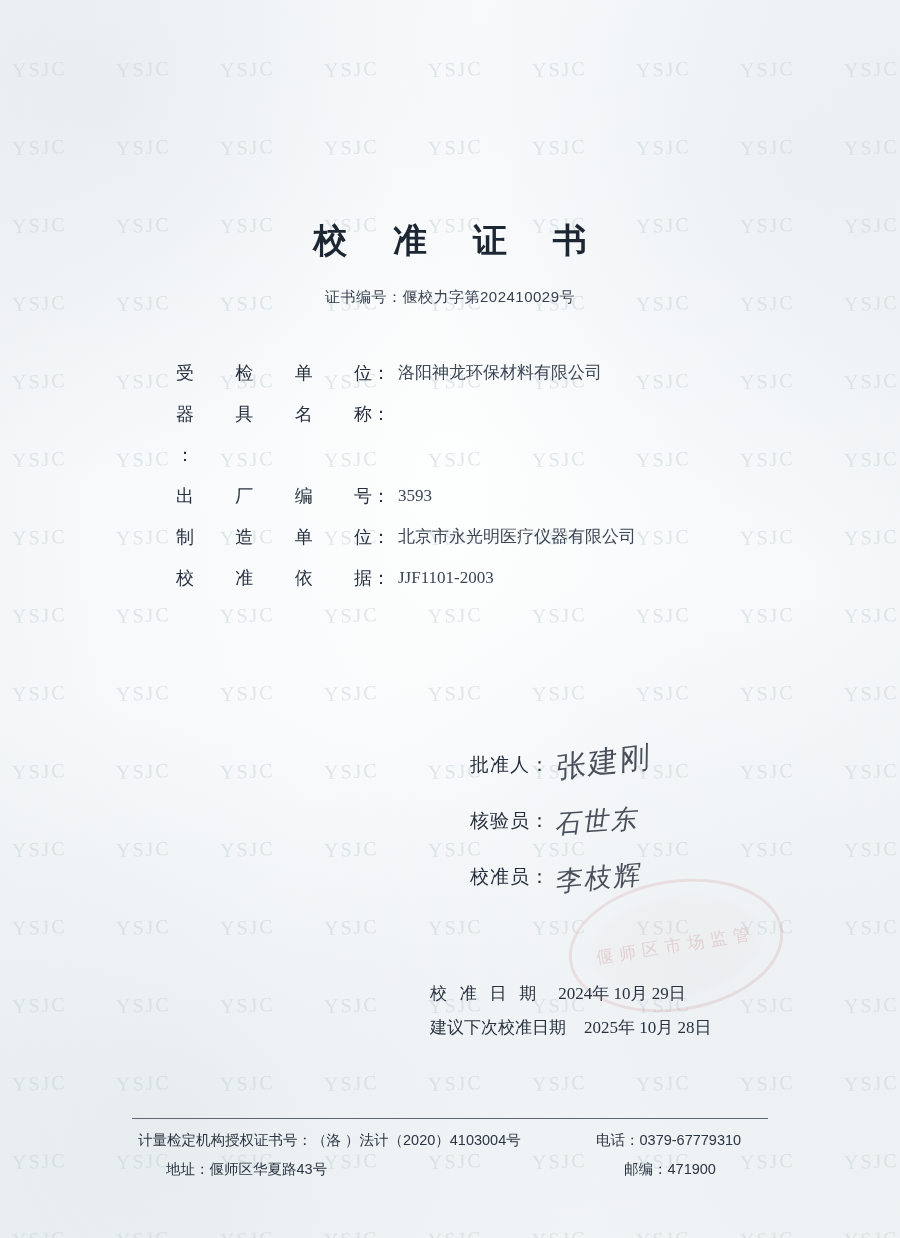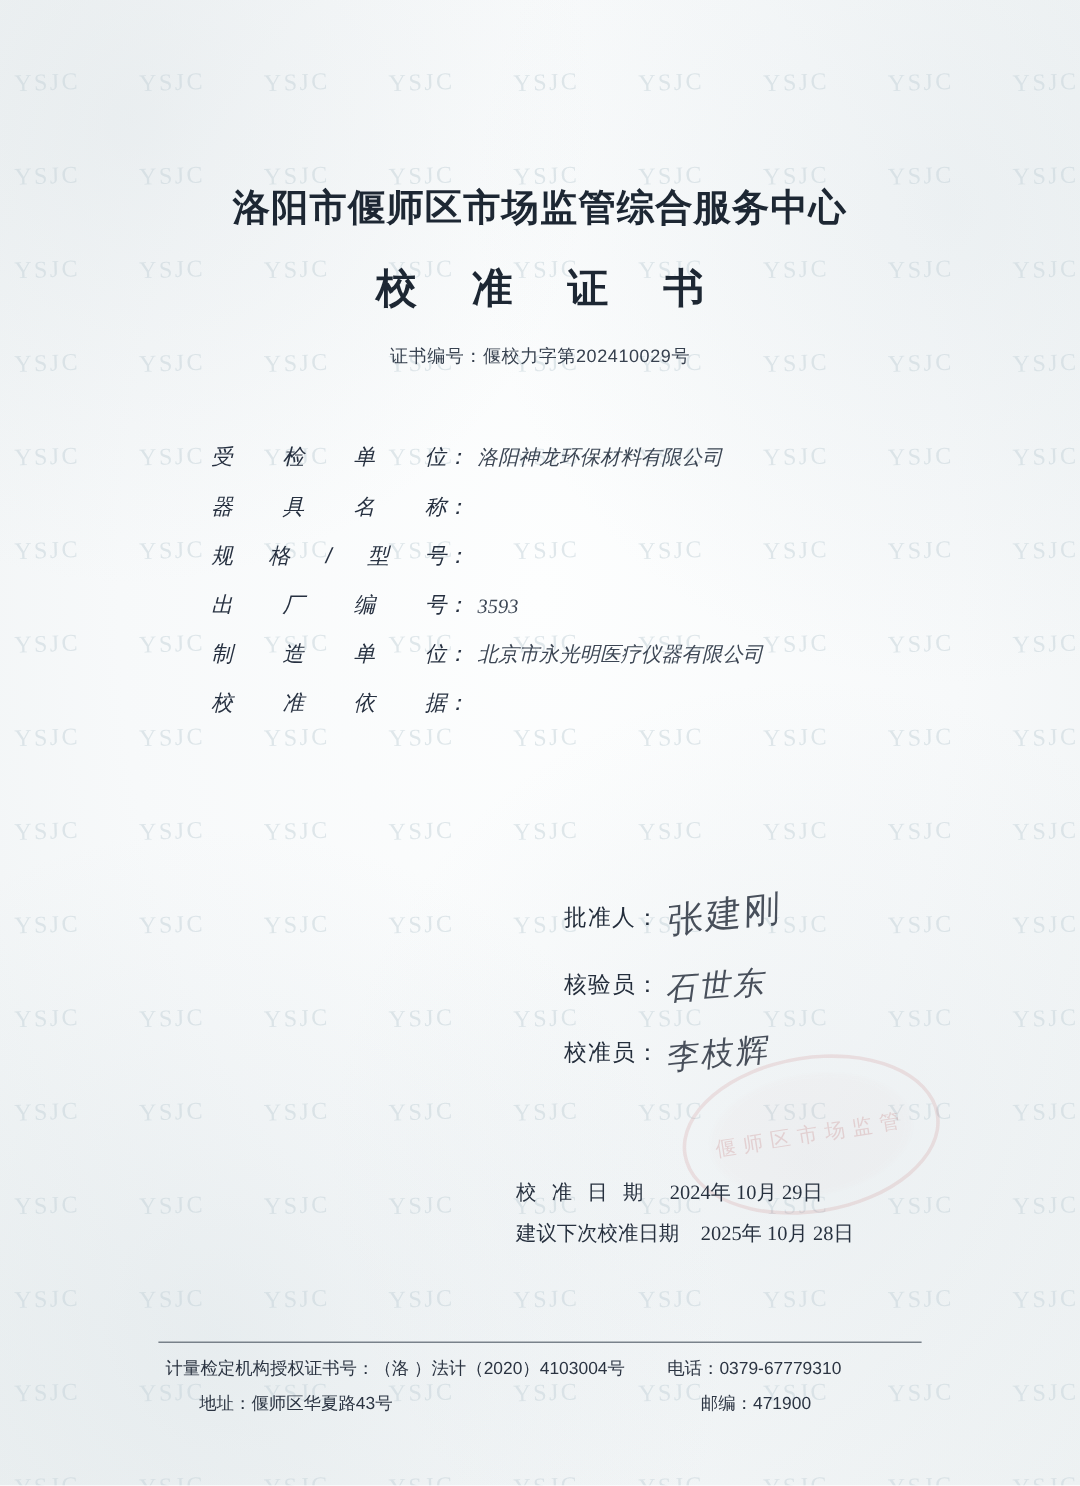--- a/index.html
+++ b/index.html
@@ -96,23 +96,22 @@
 
   
   .fields {
     position: absolute;
     top: 352px;
     left: 176px;
     width: 640px;
   }
   .field-row {
     display: flex;
-    align-items: flex-end;
+    align-items: center;
     height: 41px;
-    font-style: italic;
   }
   .field-label {
     width: 196px;
     font-size: 18px;
     color: #263040;
     display: flex;
     justify-content: space-between;
     letter-spacing: 0;
   }
   .field-label .lbl-txt {
@@ -242,21 +241,21 @@
     font-size: 14.5px;
     color: #2b3442;
   }
   .footer-row {
     display: flex;
     height: 29px;
     align-items: center;
   }
   .footer-left { width: 418px; text-align: left; padding-left: 6px; }
   .footer-left.indent { padding-left: 34px; }
-  .footer-right { flex: 1; text-align: left; }
+  .footer-right { flex: 1; text-align: left; margin-left: 40px; }
 </style>
 </head>
 <body>
 
 <div id="page">
   <div id="watermark">
       <span class="wm" style="left: 12px; top: -20px;">YSJC</span>
       <span class="wm" style="left: 116px; top: -20px;">YSJC</span>
       <span class="wm" style="left: 220px; top: -20px;">YSJC</span>
       <span class="wm" style="left: 324px; top: -20px;">YSJC</span>
@@ -407,42 +406,38 @@
       <span class="wm" style="left: 428px; top: 1228px;">YSJC</span>
       <span class="wm" style="left: 532px; top: 1228px;">YSJC</span>
       <span class="wm" style="left: 636px; top: 1228px;">YSJC</span>
       <span class="wm" style="left: 740px; top: 1228px;">YSJC</span>
       <span class="wm" style="left: 844px; top: 1228px;">YSJC</span>
     </div>
   <div id="grain"></div>
 
   <div id="content">
 
-    <div class="title-main">洛阳市偃师区市场监管综合服务中心</div>
     <div class="title-sub">校 准 证 书</div>
     <div class="cert-no">证书编号：偃校力字第202410029号</div>
 
     <div class="fields">
       <div class="field-row">
         <span class="field-label">
             <span class="lbl-txt">受检单位</span>
           </span>
         <span class="field-colon">：</span>
         <span class="field-value cn">洛阳神龙环保材料有限公司</span>
       </div>
       <div class="field-row">
         <span class="field-label">
             <span class="lbl-txt">器具名称</span>
           </span>
         <span class="field-colon">：</span>
       </div>
       <div class="field-row">
-        <span class="field-label">
-            <span class="lbl-txt">规格/型号</span>
-          </span>
         <span class="field-colon">：</span>
       </div>
       <div class="field-row">
         <span class="field-label">
             <span class="lbl-txt">出厂编号</span>
           </span>
         <span class="field-colon">：</span>
         <span class="field-value">3593</span>
       </div>
       <div class="field-row">
@@ -450,20 +445,21 @@
             <span class="lbl-txt">制造单位</span>
           </span>
         <span class="field-colon">：</span>
         <span class="field-value cn">北京市永光明医疗仪器有限公司</span>
       </div>
       <div class="field-row">
         <span class="field-label">
             <span class="lbl-txt">校准依据</span>
           </span>
         <span class="field-colon">：</span>
+        <span class="field-value">JJF1101-2003</span>
       </div>
     </div>
 
     <div class="sign-block">
       <div class="sign-row">
         <span class="sign-label">批准人：</span>
         <span class="sign-mark">张建刚</span>
       </div>
       <div class="sign-row">
         <span class="sign-label">核验员：</span>

